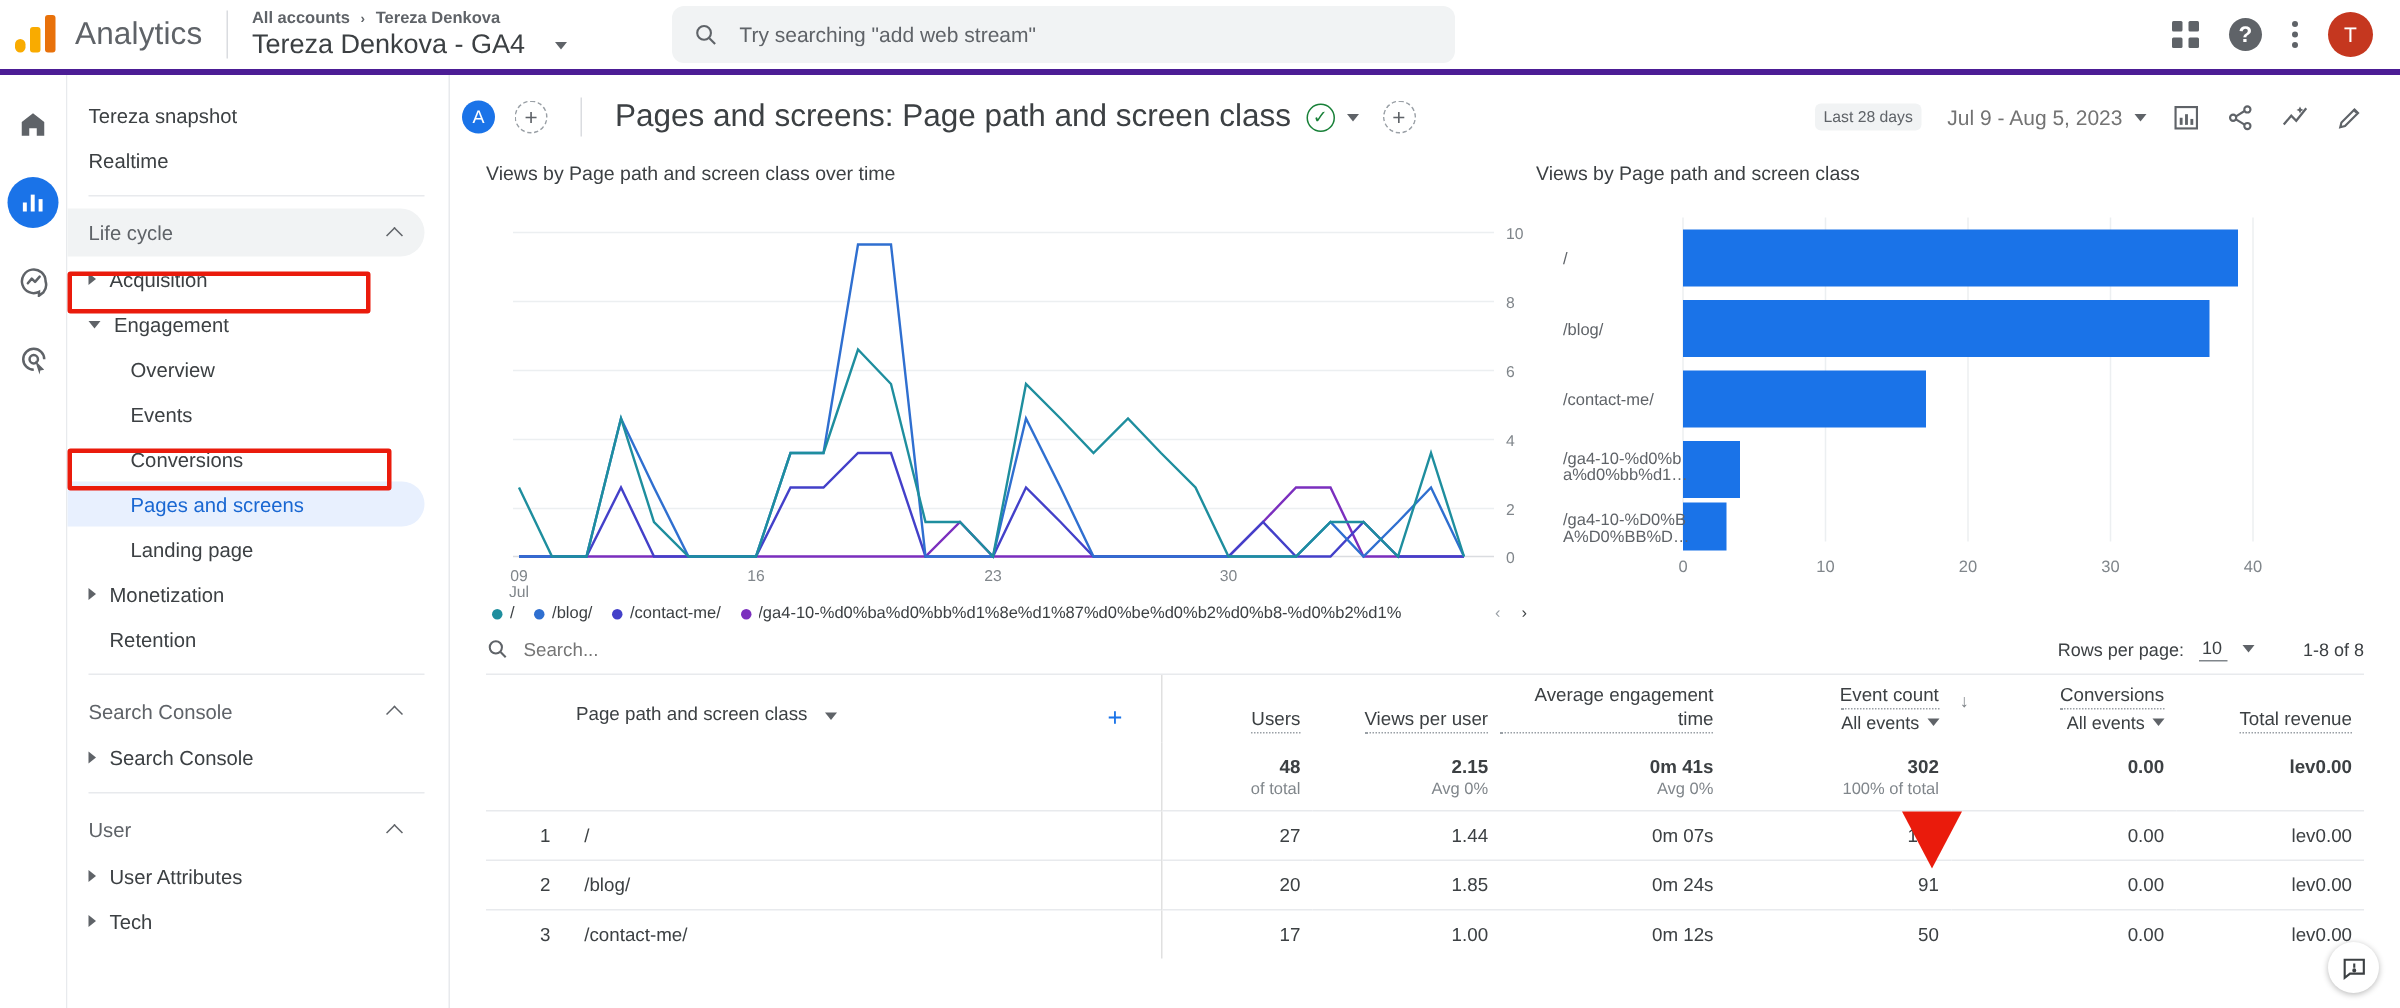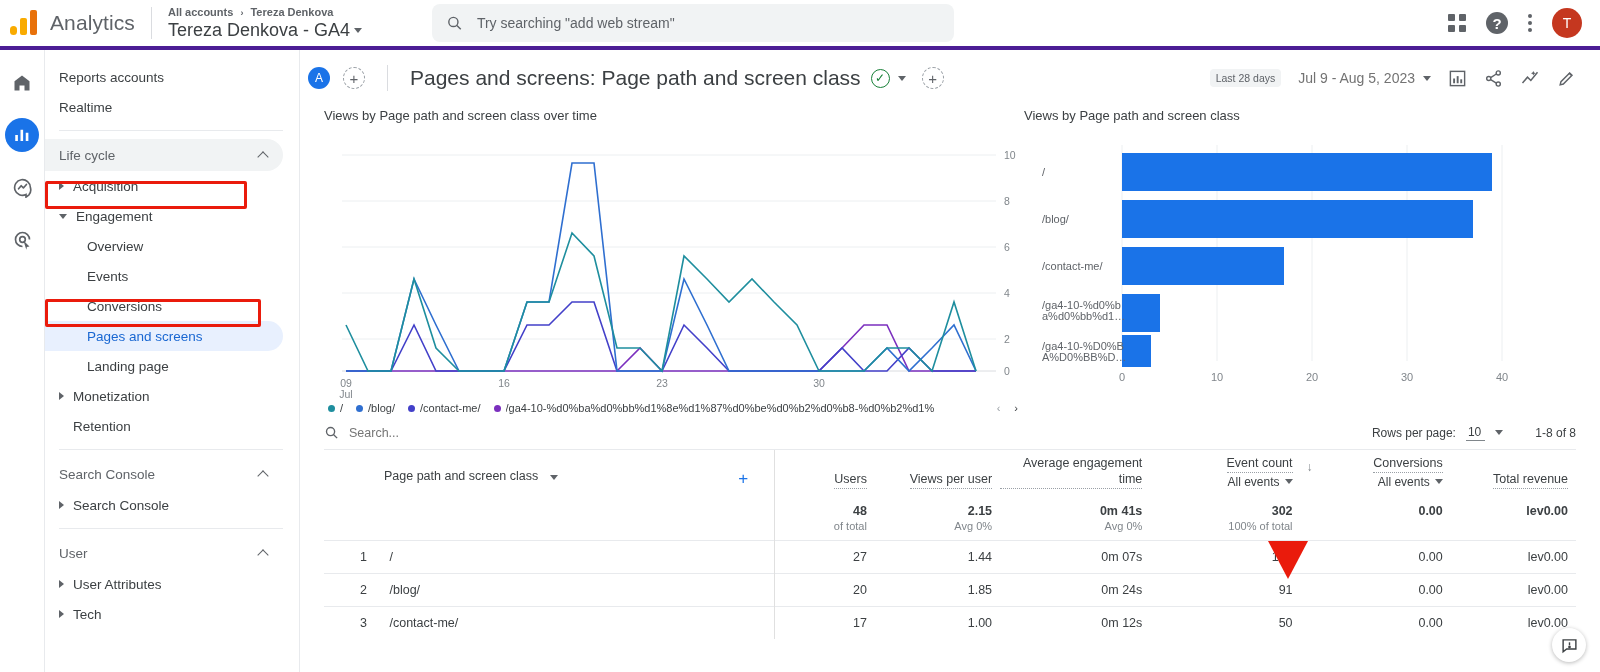--- a/index.html
+++ b/index.html
@@ -20,21 +20,21 @@
   .ga-logo { width: 30px; height: 28px; margin-left: 10px; position: relative; }
   .ga-logo i { position: absolute; bottom: 2px; border-radius: 2px; display: block; }
   .ga-logo i.b1 { left: 0; width: 7px; height: 9px;  background: #f9ab00; border-radius: 4px;}
   .ga-logo i.b2 { left: 10px; width: 7px; height: 17px; background: #f9ab00; }
   .ga-logo i.b3 { left: 20px; width: 7px; height: 25px; background: #e8710a; }
   .brand-name { font-size: 21px; color: #5f6368; margin-left: 10px; letter-spacing: .1px; }
   .vsep { width: 1px; height: 32px; background: #dadce0; margin: 0 16px; }
   .acct { line-height: 1.1; }
   .acct .crumb { font-size: 11px; color: #5f6368; font-weight: bold; }
   .acct .crumb .sep { margin: 0 4px; font-size: 9px; }
-  .acct .prop { font-size: 18px; color: #3c4043; margin-top: 2px; display: flex; align-items: center; gap: 4px; }
+  .acct .prop { font-size: 18px; color: #3c4043; margin-top: 2px; display: flex; align-items: center; gap: 20px; }
   .caret { width: 0; height: 0; border-left: 4px solid transparent; border-right: 4px solid transparent;
            border-top: 5px solid #5f6368; display: inline-block; }
   .searchbox {
     margin-left: 70px; width: 522px; height: 38px; background: #f1f3f4;
     border-radius: 8px; display: flex; align-items: center; padding: 0 14px; gap: 14px;
   }
   .searchbox input {
     border: 0; background: transparent; outline: none; font-size: 14px;
     color: #5f6368; width: 100%; font-family: inherit;
   }
@@ -222,21 +222,21 @@
       <svg width="21" height="21" viewBox="0 0 24 24" fill="none" stroke="currentColor" stroke-width="1.9">
         <path d="M20 12a8 8 0 1 0-8 8"></path>
           <circle cx="12" cy="12" r="3.2"></circle>
         <path d="M13 13l7 7-3 .6-.6 3z" fill="currentColor" stroke="none"></path>
       </svg>
     </div>
   </div>
 
   <div class="sidebar">
     <div class="nav-item lvl0">
-      <span>Reports accounts</span>
+      <span>Tereza snapshot</span>
     </div>
     <div class="nav-item lvl0">
       <span>Realtime</span>
     </div>
     <div class="divider"></div>
 
     <div class="nav-group">
       <span>Life cycle</span>
       <span class="chev-up"></span>
     </div>

